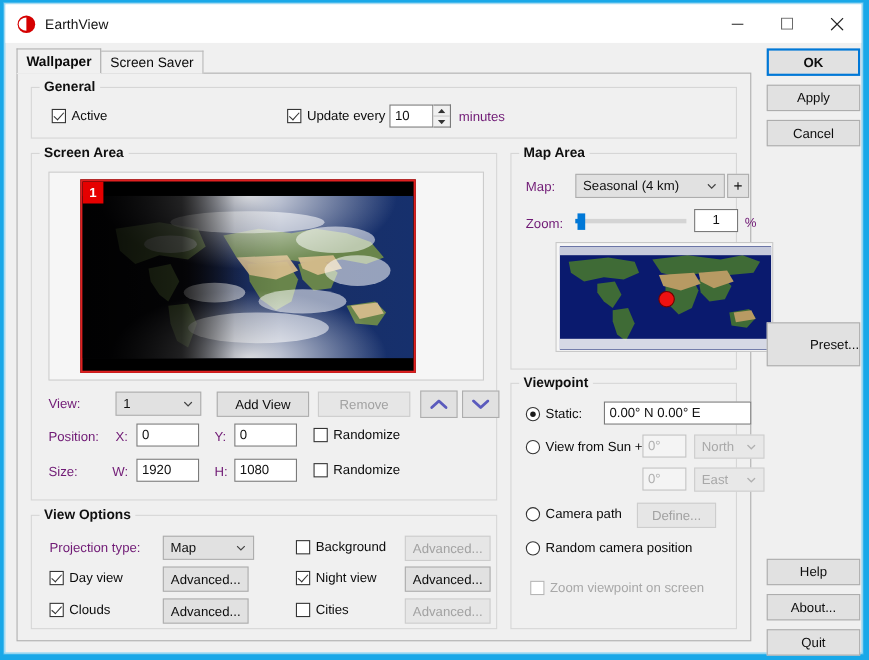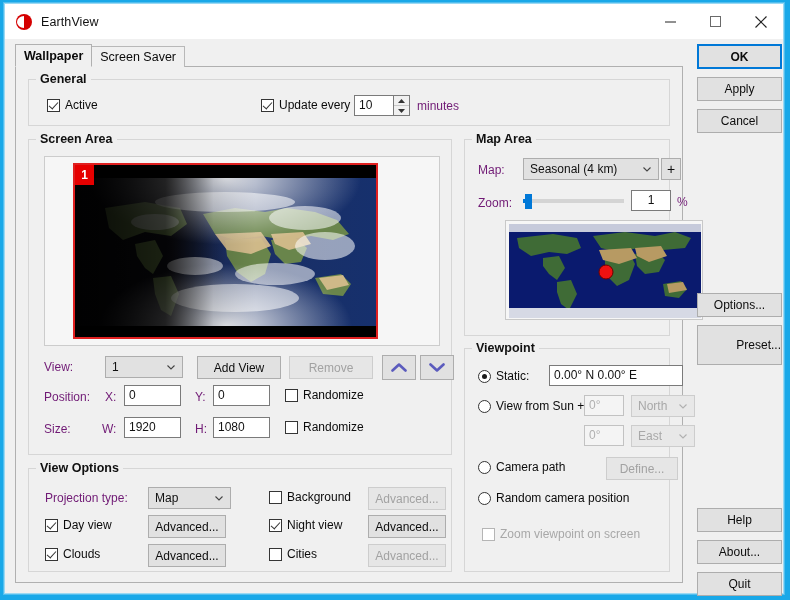--- a/index.html
+++ b/index.html
@@ -635,21 +635,21 @@
         <span>East</span>
         <svg class="chev" viewBox="0 0 8 5">
             <polyline points="0.5,0.5 4,4 7.5,0.5" fill="none" stroke="#b0b0b0" stroke-width="1.1"></polyline>
           </svg>
       </div>
 
       <div class="radio" style="position:absolute; left:13px; top:111px;">
         <span class="rdot"></span>
         <span>Camera path</span>
       </div>
-      <div class="btn disabled" style="position:absolute; left:114px; top:108px; width:72px;margin-left:27px;">
+      <div class="btn disabled" style="position:absolute; left:114px; top:108px; width:72px;">
         <span>Define...</span>
       </div>
 
       <div class="radio" style="position:absolute; left:13px; top:142px;">
         <span class="rdot"></span>
         <span>Random camera position</span>
       </div>
 
       <div class="cb dim" style="position:absolute; left:17px; top:178px;">
         <span class="box"></span>
@@ -665,23 +665,20 @@
     </div>
     <div class="btn">
       <span>Apply</span>
     </div>
     <div class="btn">
       <span>Cancel</span>
     </div>
   </div>
 
   <div style="position:absolute; left:692px; top:289px; width:86px;">
-    <div class="btn" style="width:85px; height:24px; margin-bottom:8px;">
-      <span>Options...</span>
-    </div>
     <div class="btn" style="width:85px; height:40px;justify-content:flex-end;">
       <span>Preset...</span>
     </div>
   </div>
 
   <div style="position:absolute; left:692px; top:504px; width:86px;">
     <div class="btn" style="width:85px; height:24px; margin-bottom:8px;">
       <span>Help</span>
     </div>
     <div class="btn" style="width:85px; height:24px; margin-bottom:8px;">

